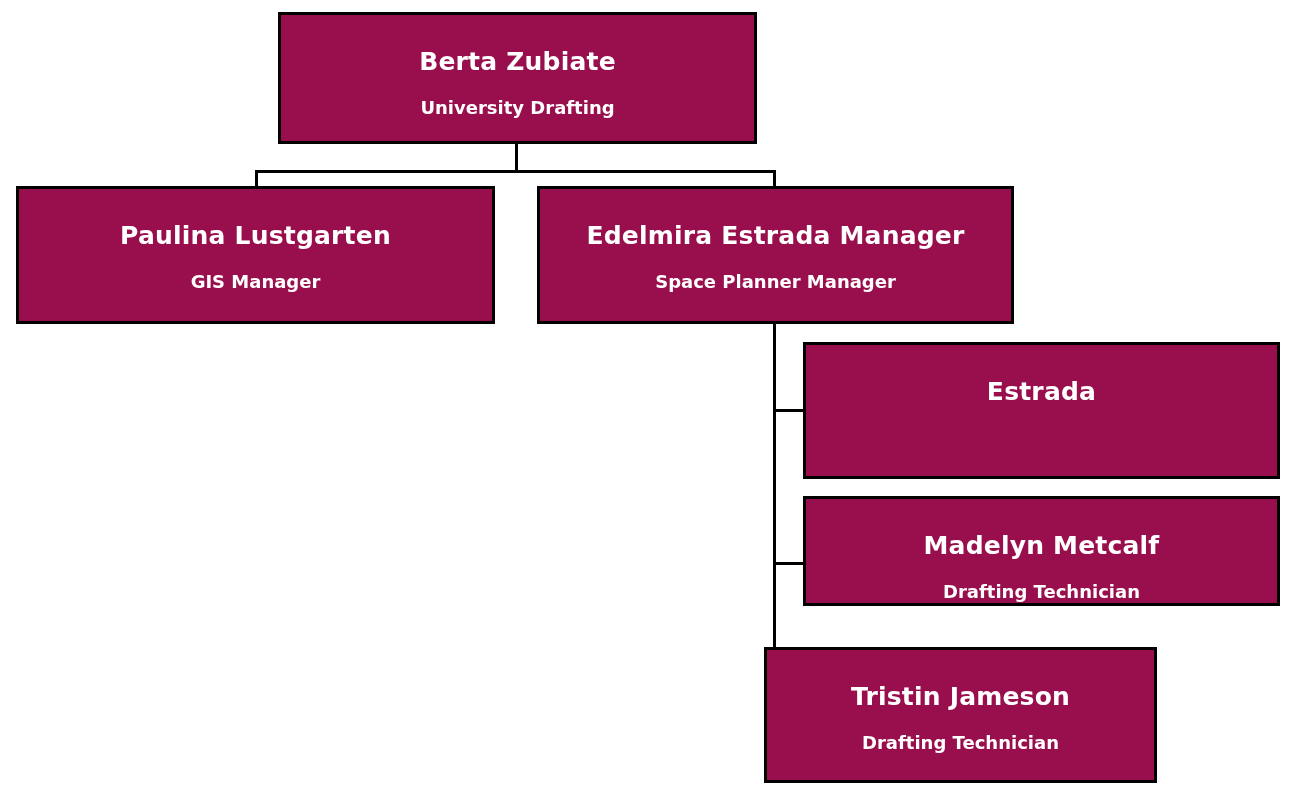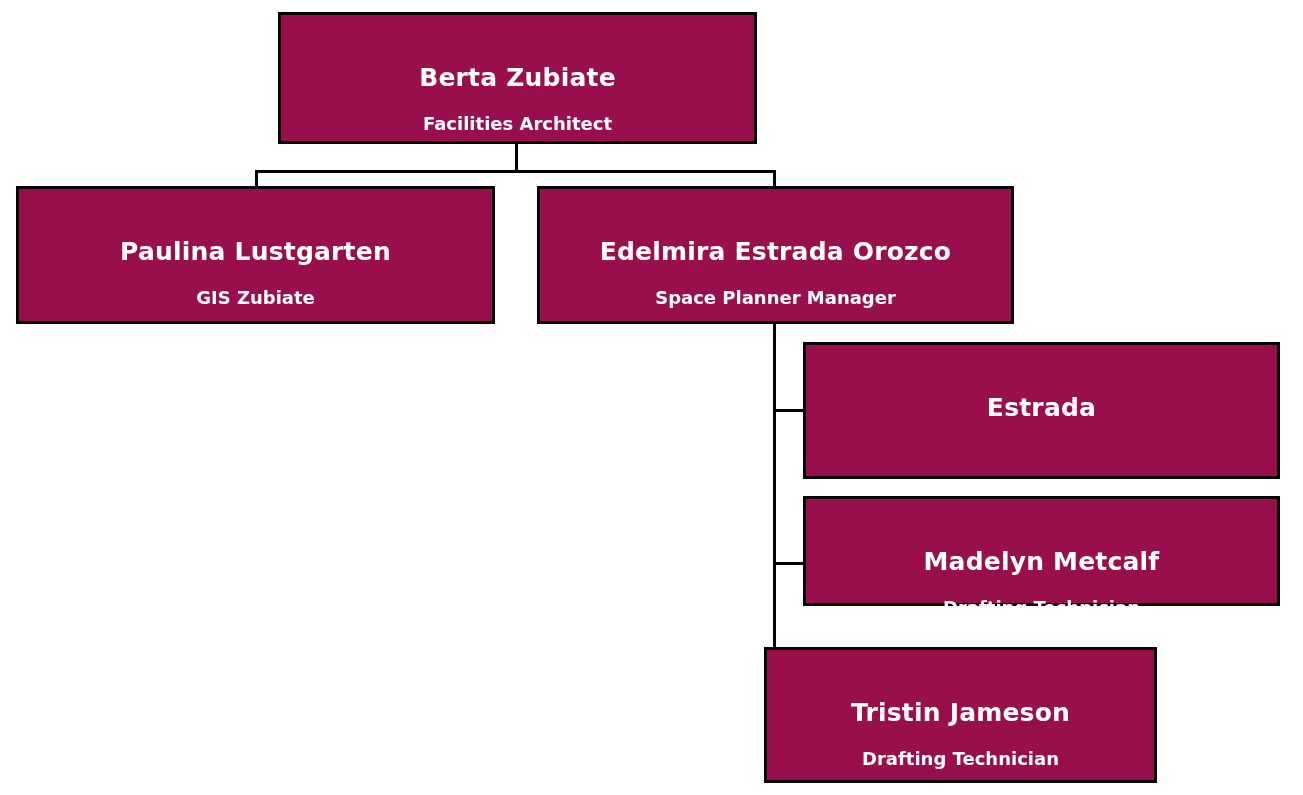--- a/index.html
+++ b/index.html
@@ -19,21 +19,21 @@
     box-sizing: border-box;
     background: var(--box-fill, #990E4C);
     border: 3px solid var(--box-border, #000000);
     color: var(--box-text, #ffffff);
     text-align: center;
     font-weight: bold;
     cursor: default;
   }
   .node .name {
     display: block;
-    margin-top: 48px;
+    margin-top: 32px;
     font-size: 25px;
     line-height: 30px;
     letter-spacing: 0.2px;
   }
   .node .title {
     display: block;
     margin-top: 20px;
     font-size: 18px;
     line-height: 22px;
   }
@@ -67,30 +67,30 @@
   <div class="conn" id="c-root-rail"></div>
   <div class="conn" id="c-rail-to-n1"></div>
   <div class="conn" id="c-rail-to-n2"></div>
   <div class="conn" id="c-mgr-drop"></div>
   <div class="conn" id="c-stub-n3"></div>
   <div class="conn" id="c-stub-n4"></div>
   <div class="conn" id="c-stub-n5"></div>
 
   <div class="node" id="node-0">
     <span class="name">Berta Zubiate</span>
-    <span class="title">Facilities Architect</span>
+    <span class="title">University Drafting</span>
   </div>
 
   <div class="node" id="node-1">
     <span class="name">Paulina Lustgarten</span>
-    <span class="title">GIS Zubiate</span>
+    <span class="title">GIS Manager</span>
   </div>
 
   <div class="node" id="node-2">
-    <span class="name">Edelmira Estrada Orozco</span>
+    <span class="name">Edelmira Estrada Manager</span>
     <span class="title">Space Planner Manager</span>
   </div>
 
   <div class="node" id="node-3">
     <span class="name">Estrada</span>
   </div>
 
   <div class="node" id="node-4">
     <span class="name">Madelyn Metcalf</span>
     <span class="title">Drafting Technician</span>

